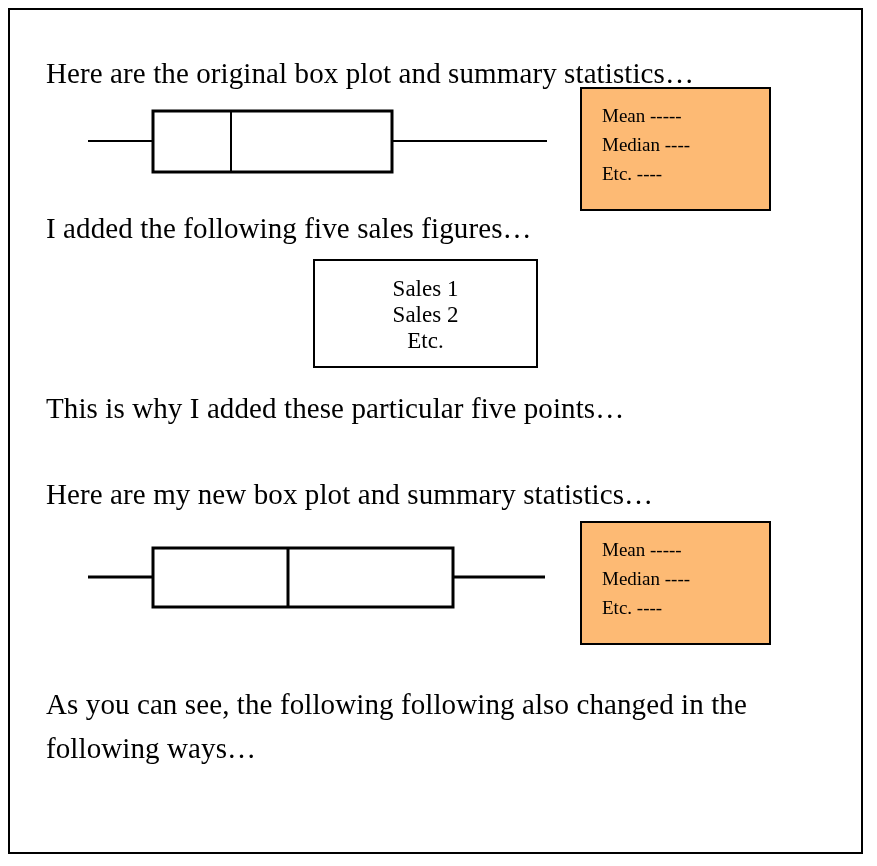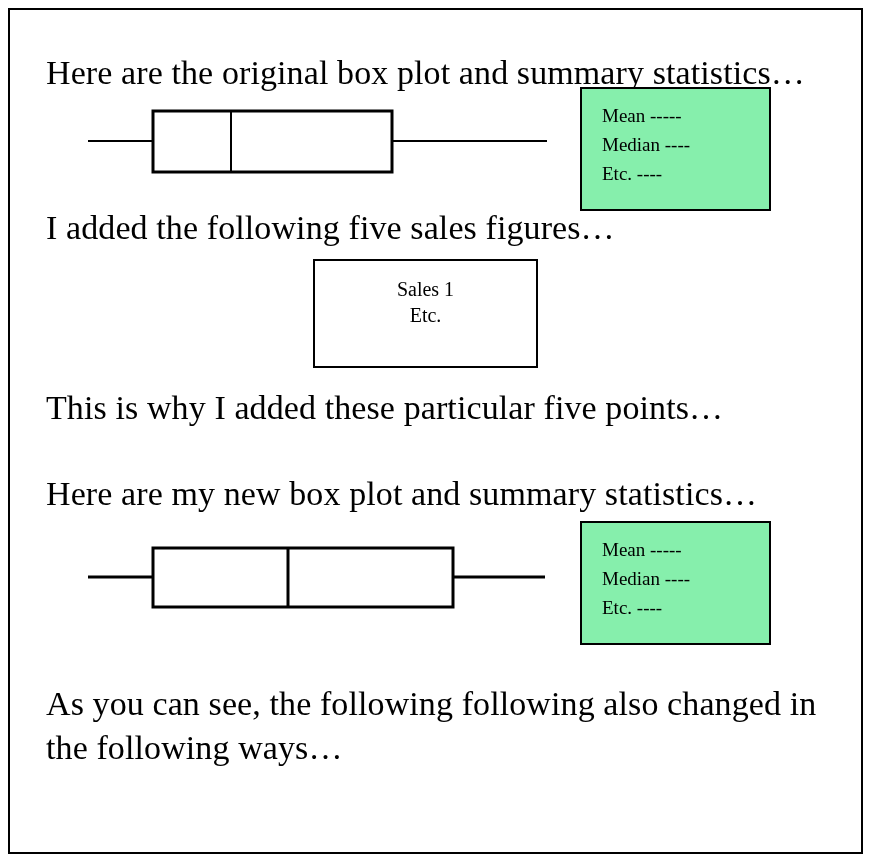--- a/index.html
+++ b/index.html
@@ -30,21 +30,21 @@
     width: 855px;
     height: 846px;
     border: 2px solid #000000;
     box-sizing: border-box;
     background: #ffffff;
   }
 
   
   .para {
     position: absolute;
-    font-size: 34px;
+    font-size: 29px;
     line-height: 44px;
     letter-spacing: 0.1px;
     white-space: pre-wrap;
     color: #000000;
   }
 
   #line-1 { left: 36px; top: 41px; }
   #line-2 { left: 36px; top: 196px; }
   #line-3 { left: 36px; top: 376px; }
   #line-4 { left: 36px; top: 462px; }
@@ -56,21 +56,21 @@
   }
 
   #boxplot-1 { left: 70px; top: 92px; }
   #boxplot-2 { left: 70px; top: 528px; }
 
   
   .stats-box {
     position: absolute;
     border: 2px solid #000000;
     box-sizing: border-box;
-    background: #86efac;
+    background: #fdba74;
     padding: 12px 0 0 20px;
   }
   .stats-line {
     font-size: 19px;
     line-height: 29px;
     white-space: pre;
     color: #000000;
   }
 
   #stats-box-1 {
@@ -93,21 +93,21 @@
     top: 249px;
     width: 225px;
     height: 109px;
     border: 2px solid #000000;
     box-sizing: border-box;
     background: #ffffff;
     padding-top: 15px;
     text-align: center;
   }
   .sales-line {
-    font-size: 20px;
+    font-size: 23px;
     line-height: 26px;
     color: #000000;
   }
 </style>
 </head>
 <body>
 
 <div id="page">
 
   <div id="doc-frame">
@@ -130,20 +130,21 @@
     <div class="stats-box" id="stats-box-1">
       <div class="stats-line">Mean -----</div>
       <div class="stats-line">Median ----</div>
       <div class="stats-line">Etc. ----</div>
     </div>
 
     <div class="para" id="line-2">I added the following five sales figures…</div>
 
     <div id="sales-box">
       <div class="sales-line">Sales 1</div>
+      <div class="sales-line">Sales 2</div>
       <div class="sales-line">Etc.</div>
     </div>
 
     <div class="para" id="line-3">This is why I added these particular five points…</div>
 
     <div class="para" id="line-4">Here are my new box plot and summary statistics…</div>
 
     <div class="boxplot" id="boxplot-2">
       <svg width="480" height="80" viewBox="0 0 480 80">
 

